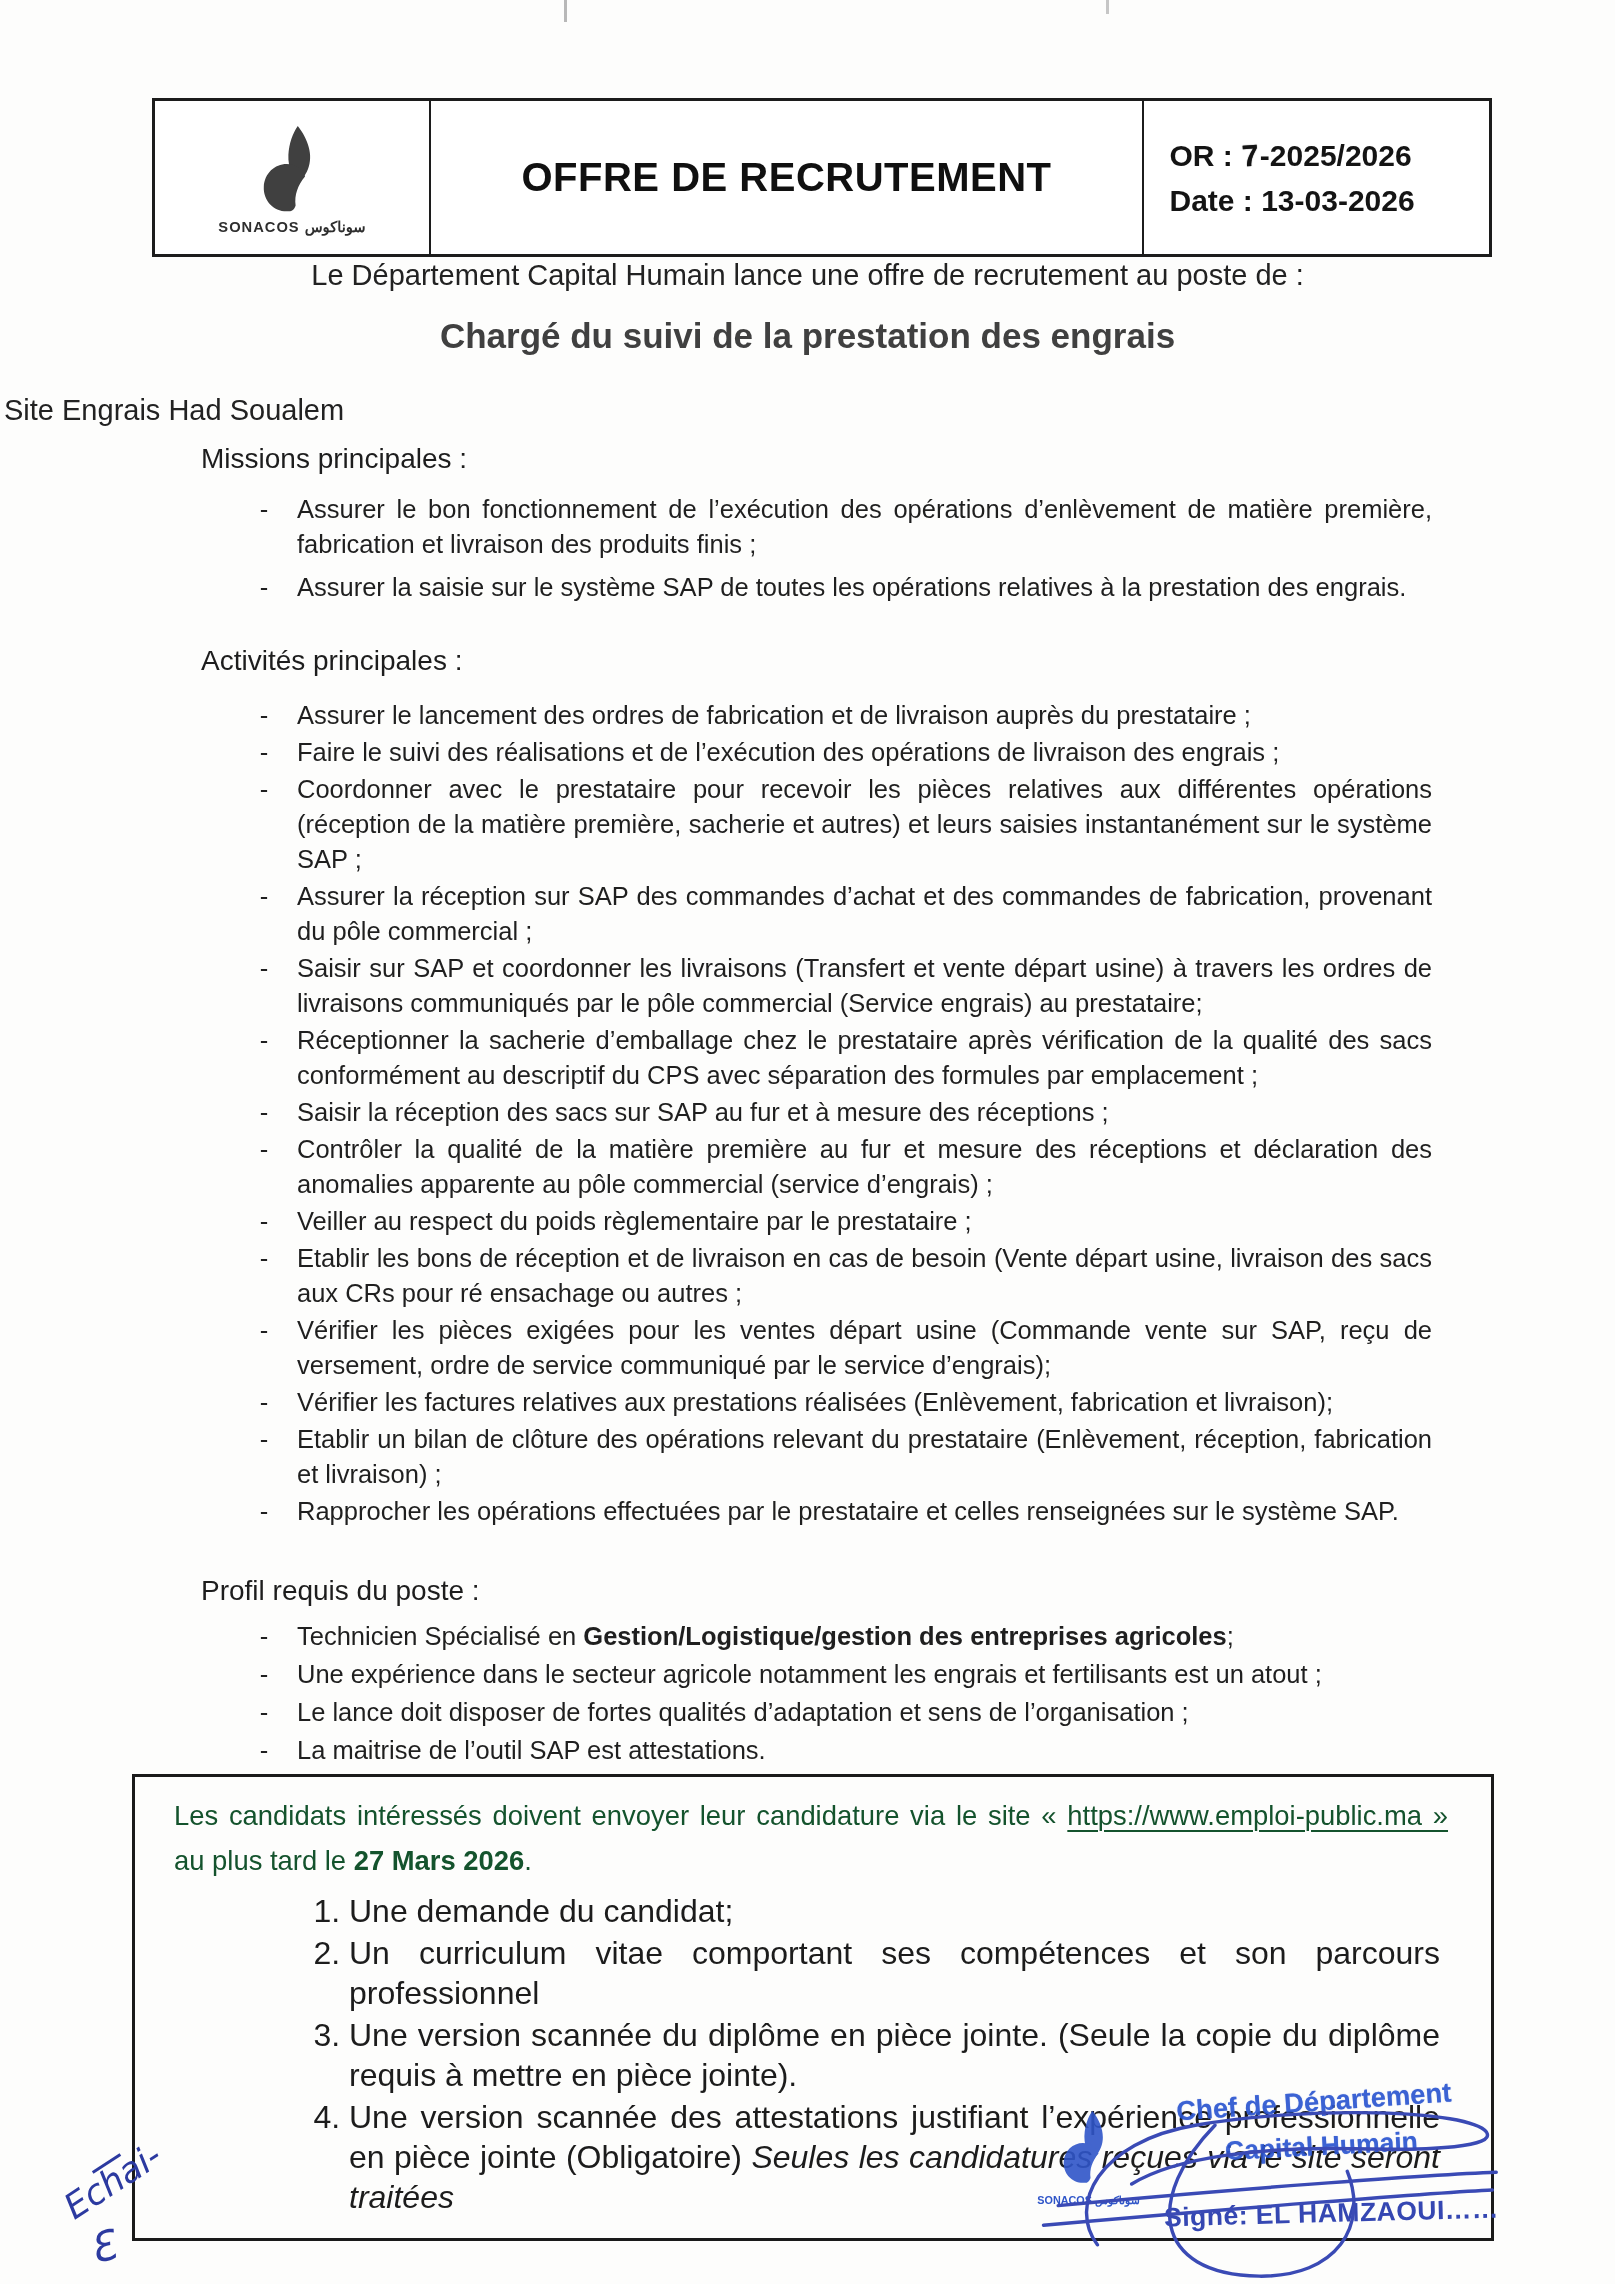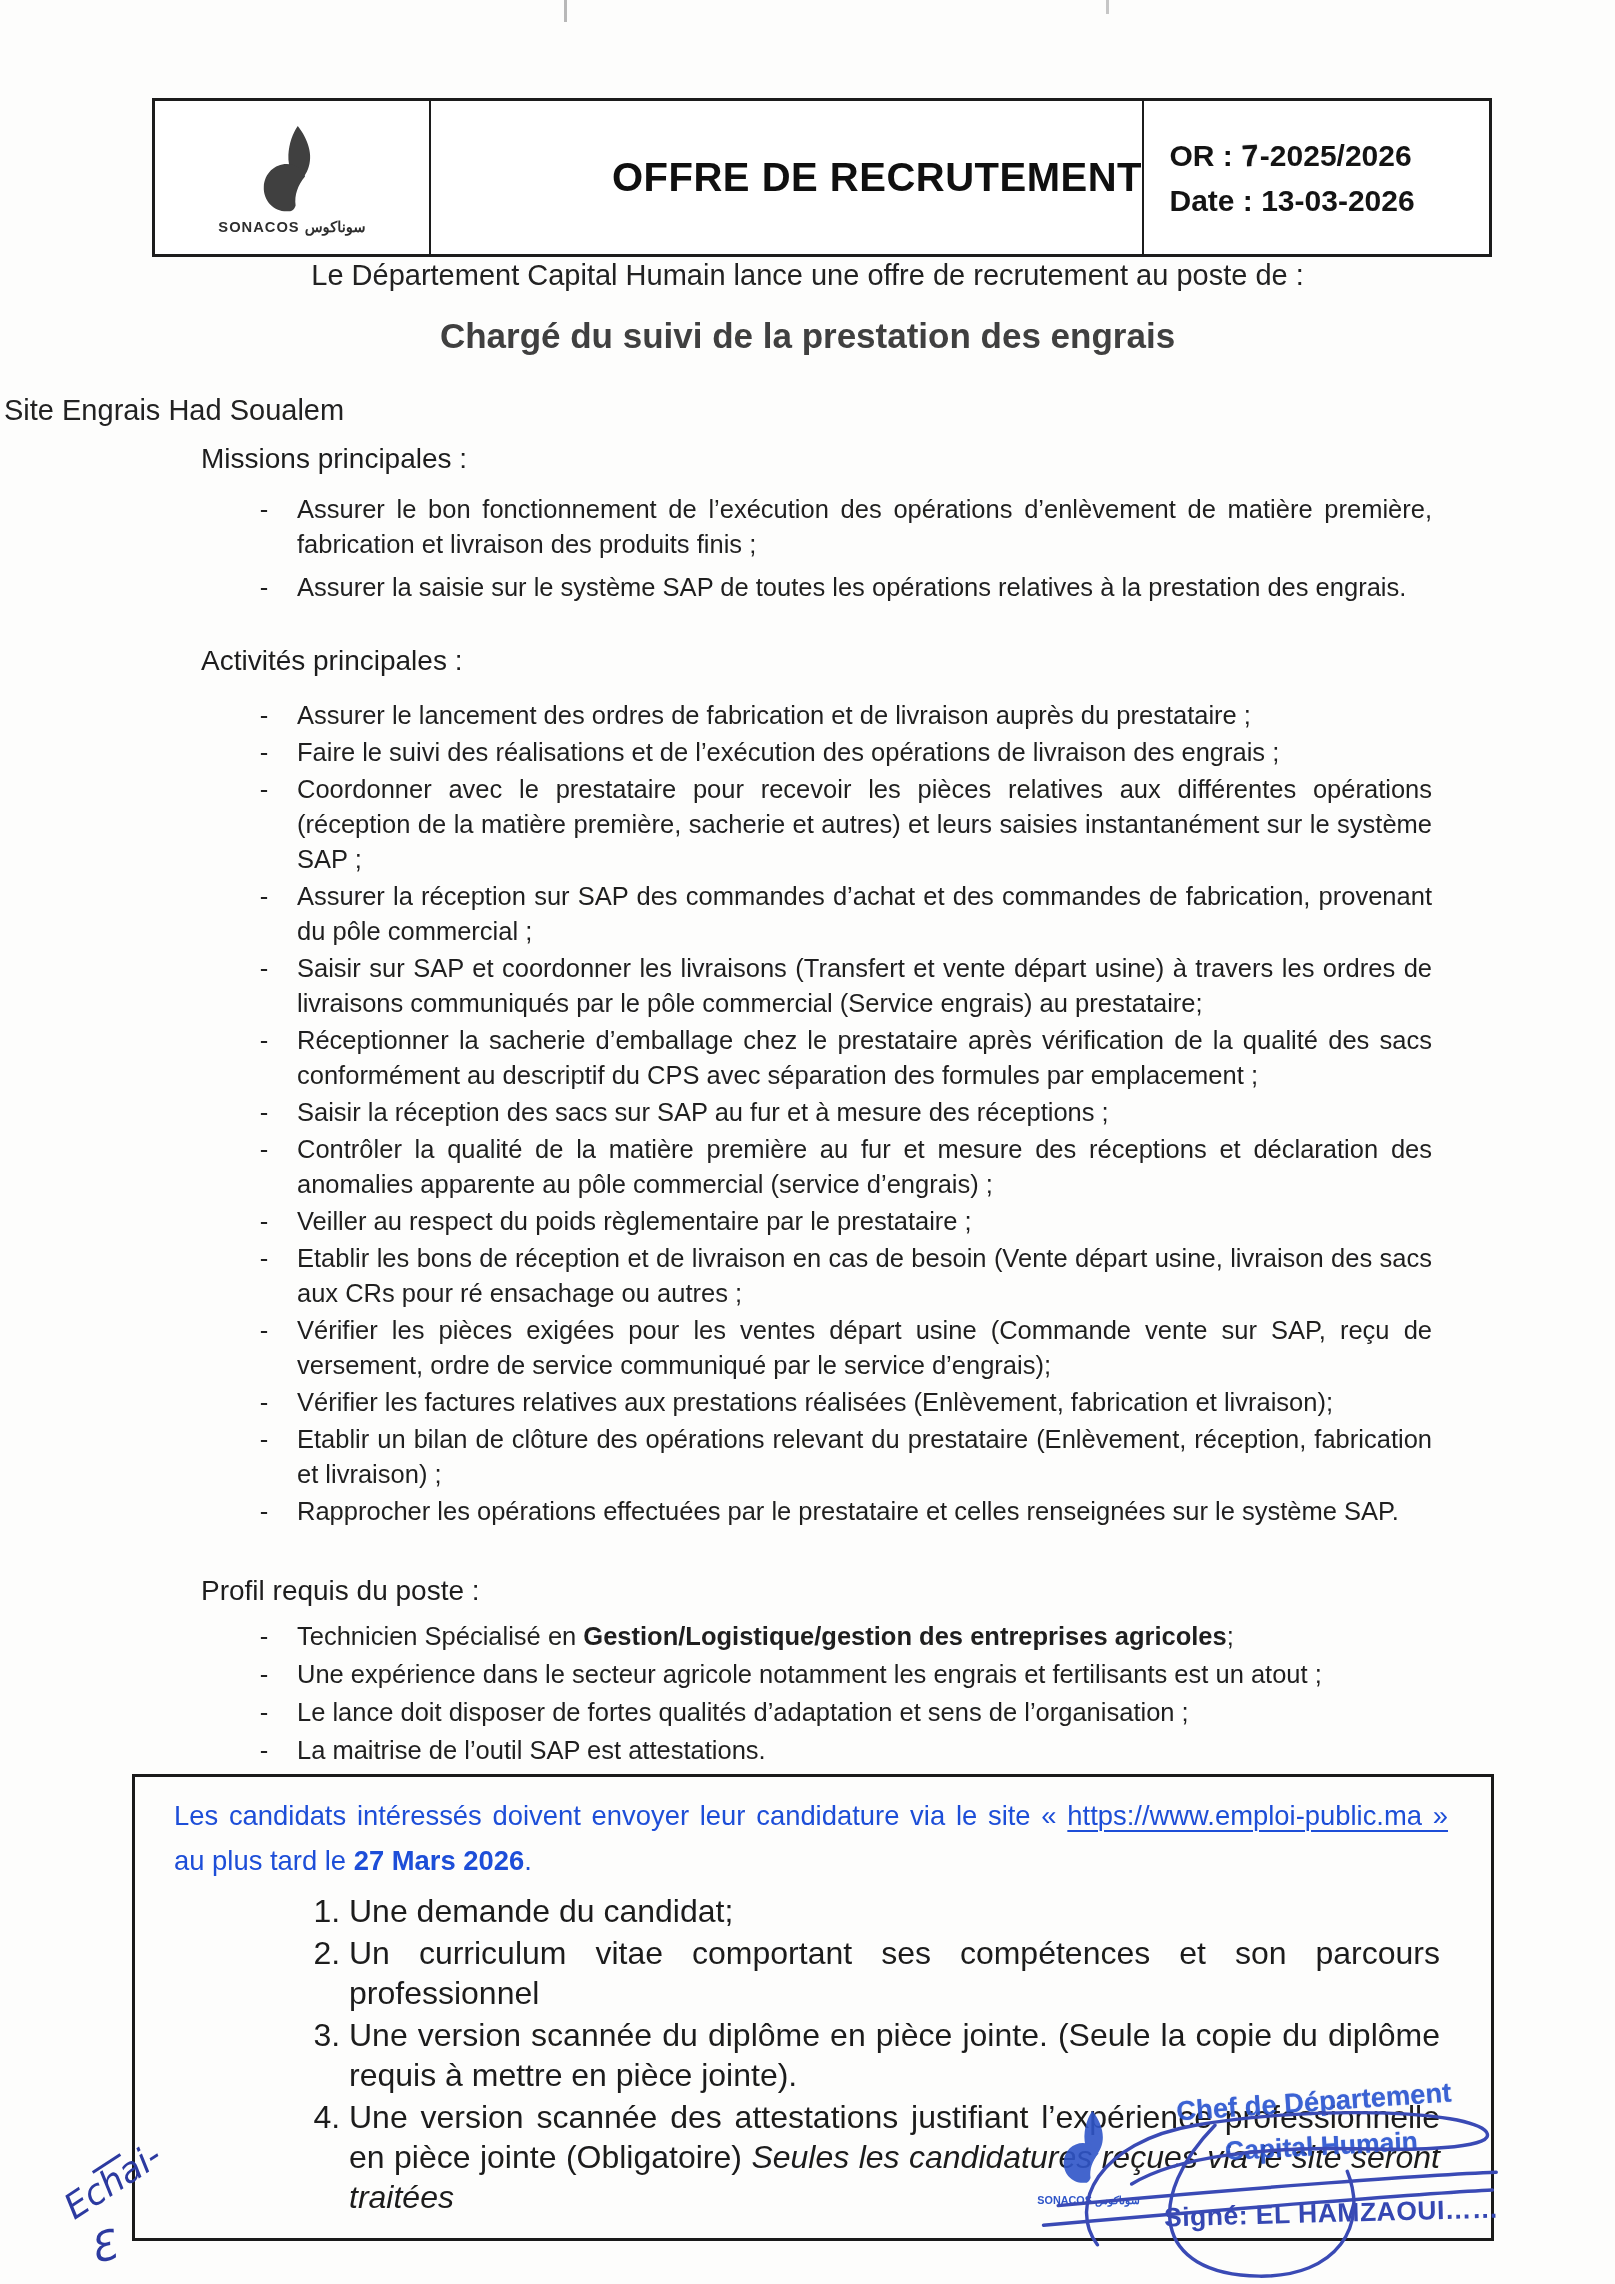--- a/index.html
+++ b/index.html
@@ -19,21 +19,21 @@
   }
   .logo-cell {
     width:276px; border-right:2.9px solid #1c1c1c; box-sizing:border-box;
     display:flex; flex-direction:column; align-items:center; justify-content:center; padding-top:2px;
   }
   .logo-flame { width:74px; height:94px; }
   .logo-flame path { fill:#404040; }
   .logo-text { font-size:14.7px; font-weight:bold; letter-spacing:1px; color:#2e2e2e; margin-top:1px; }
   .title-cell {
     flex:1; border-right:2.9px solid #1c1c1c; box-sizing:border-box;
-    display:flex; align-items:center; justify-content:flex-end;
+    display:flex; align-items:center; justify-content:center;
     font-size:40px; font-weight:bold; letter-spacing:0.5px; color:#101010;
   }
   .ref-cell {
     width:345px; box-sizing:border-box; display:flex; flex-direction:column; justify-content:center;
     padding-left:25.5px; font-size:30px; font-weight:bold; line-height:1.5; color:#141414;
   }
   .hw7 { display:inline-block; transform:rotate(-4deg); text-shadow:0 0 1px #333; margin:0 1px; }
 
   .intro { position:absolute; top:259px; left:0; width:100%; text-align:center; font-size:29px; margin:0; }
   .pos-title { position:absolute; top:316px; left:0; width:100%; text-align:center; font-size:35px; font-weight:bold; margin:0; color:#404040; }
@@ -54,21 +54,21 @@
   }
   .missions-list li  { margin-bottom:7.8px; }
   .activites-list li { margin-bottom:2px; }
   .profil-list li    { margin-bottom:2.9px; }
   ul.dash li::before { content:"-"; position:absolute; left:11.8px; }
 
   .apply-box {
     position:absolute; left:132px; top:1774px; width:1362px; box-sizing:border-box;
     border:3.9px solid #1a1a1a; padding:15.7px 43px 13.7px 39px; background:transparent;
   }
-  .box-para { margin:0 0 7.8px 0; font-size:27.4px; line-height:45px; text-align:justify; color:#1d4ed8; }
+  .box-para { margin:0 0 7.8px 0; font-size:27.4px; line-height:45px; text-align:justify; color:#14532d; }
   .box-para .link { text-decoration:underline; text-underline-offset:4.9px; text-decoration-thickness:2px; }
   .box-list { margin:8px; padding:0 0 0 167px; font-size:32px; line-height:40px; color:#1c1c1c; }
   .box-list li { text-align:justify; margin-bottom:2px; }
 
   
   .stamp-line1, .stamp-line2 {
     position:absolute; font-weight:bold; color:#2b55d0; opacity:.92;
     text-shadow:0 0 1px rgba(43,85,208,.55); white-space:nowrap; z-index:5;
   }
   .stamp-line1 { left:1176px; top:2086px; font-size:27.4px; transform:rotate(-4deg); }

